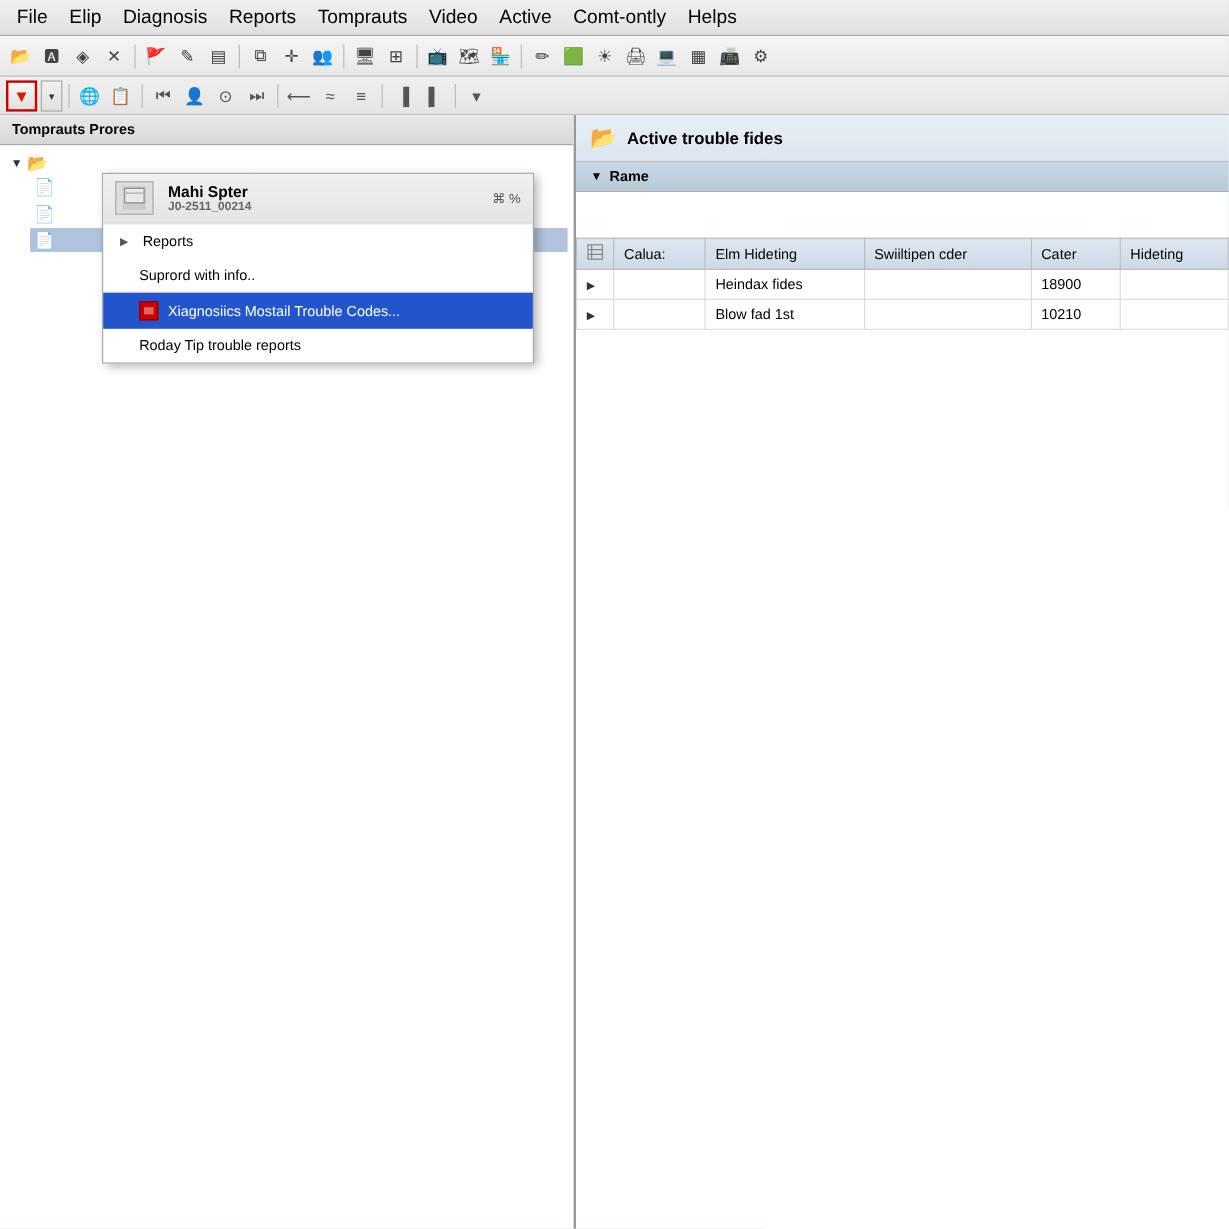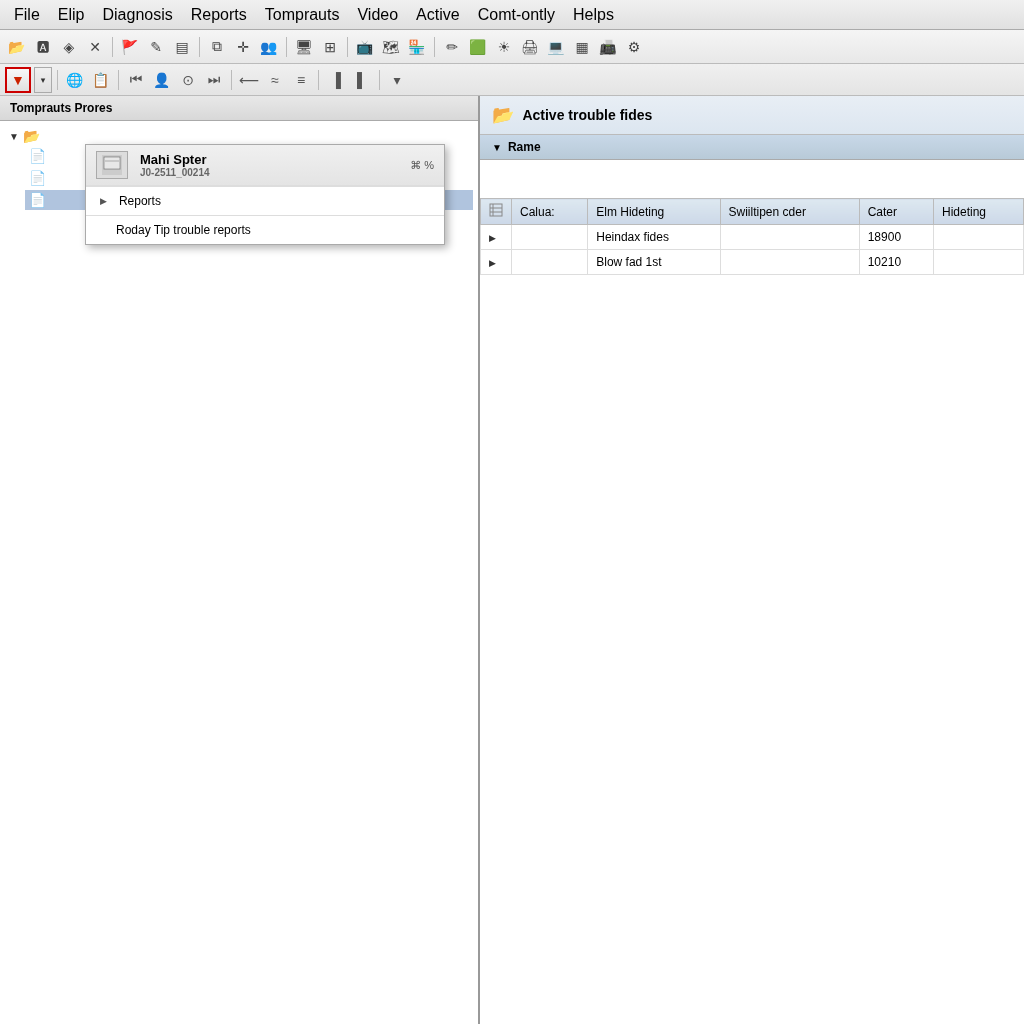--- a/index.html
+++ b/index.html
@@ -434,23 +434,35 @@
         <span class="context-menu-badge">⌘ %</span>
       </div>
 
       <div class="context-menu-divider"></div>
 
       <div class="context-menu-item has-arrow">
         <span class="item-arrow">▶</span>
         <span>Reports</span>
       </div>
 
+      <div class="context-menu-item">
+        <span>Suprord with info..</span>
+      </div>
 
       <div class="context-menu-divider"></div>
 
+      <div class="context-menu-item selected">
+        <div class="icon-red-box">
+          <svg width="10" height="10" viewBox="0 0 10 10">
+            <rect width="10" height="10" fill="#cc0000"></rect>
+            <rect x="1" y="2" width="8" height="6" fill="#fff" opacity="0.4"></rect>
+          </svg>
+        </div>
+        <span>Xiagnosiics Mostail Trouble Codes...</span>
+      </div>
 
       <div class="context-menu-item">
         <span>Roday Tip trouble reports</span>
       </div>
     </div>
   </div>
 
   <div class="right-panel">
     <div class="right-panel-header">
       <span class="right-panel-header-icon">📂</span>

